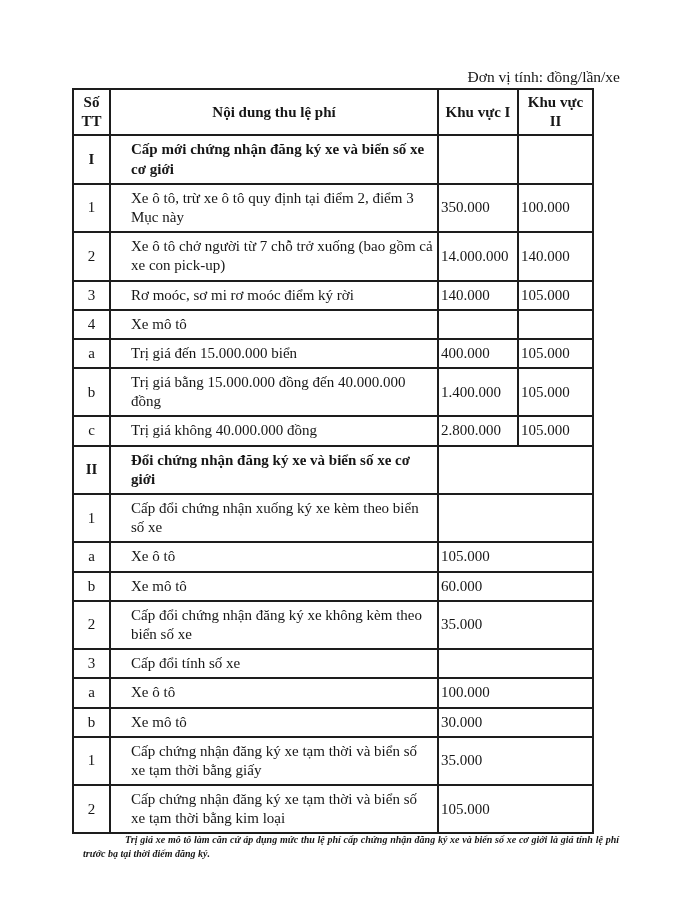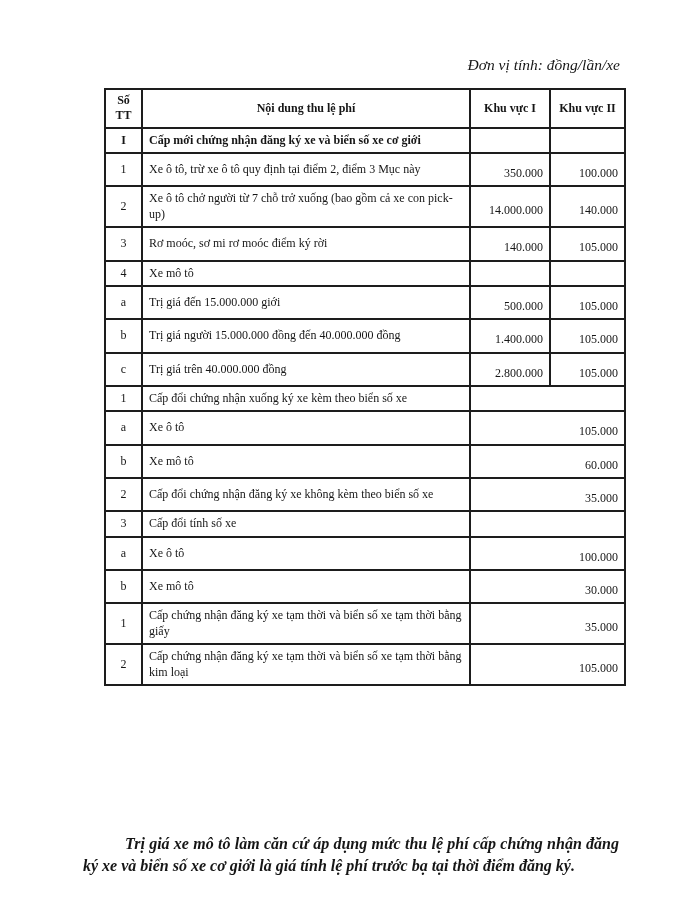--- a/index.html
+++ b/index.html
@@ -10,71 +10,69 @@
   body {
     width: 698px;
     height: 903px;
     position: relative;
     font-family: "Liberation Serif", "DejaVu Serif", serif;
     color: #161616;
     overflow: hidden;
   }
   .unit-note {
     position: absolute;
-    top: 56px;
+    top: 68px;
     right: 78px;
-    font-style: italic;
     font-size: 15.5px;
     white-space: nowrap;
   }
   table.fee-table {
     position: absolute;
-    left: 104px;
+    left: 72px;
     top: 88px;
     width: 520px;
     border-collapse: collapse;
     table-layout: fixed;
-    font-size: 12px;
+    font-size: 15px;
   }
   table.fee-table th,
   table.fee-table td {
     border: 2px solid #1d1d1d;
     vertical-align: middle;
     line-height: 1.28;
   }
   table.fee-table th {
     font-weight: bold;
     text-align: center;
     padding: 3px 2px;
   }
   td.stt {
     text-align: center;
     padding: 4px 2px;
   }
   td.content {
     text-align: left;
-    padding: 4px 4px 4px 6px;
+    padding: 4px 4px 4px 20px;
   }
   td.num {
-    text-align: right;
-    padding: 12px 6px 4px 2px;
+    padding: 4px 6px 4px 2px;
     border-radius: 15px;
   }
   tr.section td {
     font-weight: bold;
   }
   .footer-note {
     position: absolute;
     left: 83px;
     top: 833px;
     width: 536px;
     margin: 0;
     font-weight: bold;
     font-style: italic;
-    font-size: 16px;
+    font-size: 10px;
     line-height: 1.38;
     text-align: justify;
     text-indent: 42px;
   }
 </style>
 </head>
 <body>
 
 <div class="unit-note">Đơn vị tính: đồng/lần/xe</div>
 
@@ -119,35 +117,40 @@
         <td class="num">105.000</td>
       </tr>
       <tr>
         <td class="stt">4</td>
         <td class="content">Xe mô tô</td>
         <td class="num"></td>
         <td class="num"></td>
       </tr>
       <tr>
         <td class="stt">a</td>
-        <td class="content">Trị giá đến 15.000.000 giới</td>
-        <td class="num">500.000</td>
+        <td class="content">Trị giá đến 15.000.000 biển</td>
+        <td class="num">400.000</td>
         <td class="num">105.000</td>
       </tr>
       <tr>
         <td class="stt">b</td>
-        <td class="content">Trị giá người 15.000.000 đồng đến 40.000.000 đồng</td>
+        <td class="content">Trị giá bằng 15.000.000 đồng đến 40.000.000 đồng</td>
         <td class="num">1.400.000</td>
         <td class="num">105.000</td>
       </tr>
       <tr>
         <td class="stt">c</td>
-        <td class="content">Trị giá trên 40.000.000 đồng</td>
+        <td class="content">Trị giá không 40.000.000 đồng</td>
         <td class="num">2.800.000</td>
         <td class="num">105.000</td>
+      </tr>
+      <tr class="section">
+        <td class="stt">II</td>
+        <td class="content">Đổi chứng nhận đăng ký xe và biển số xe cơ giới</td>
+        <td class="num" colspan="2"></td>
       </tr>
       <tr>
         <td class="stt">1</td>
         <td class="content">Cấp đổi chứng nhận xuống ký xe kèm theo biển số xe</td>
         <td class="num" colspan="2"></td>
       </tr>
       <tr>
         <td class="stt">a</td>
         <td class="content">Xe ô tô</td>
         <td class="num" colspan="2">105.000</td>

